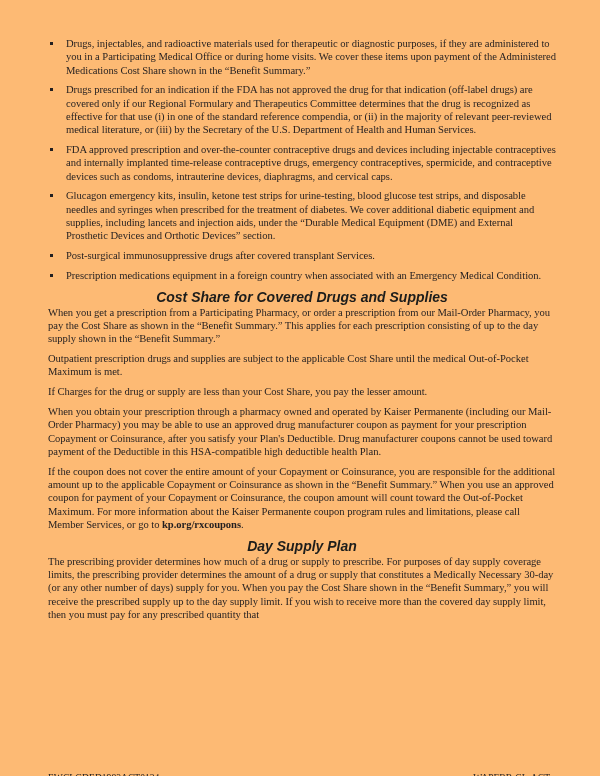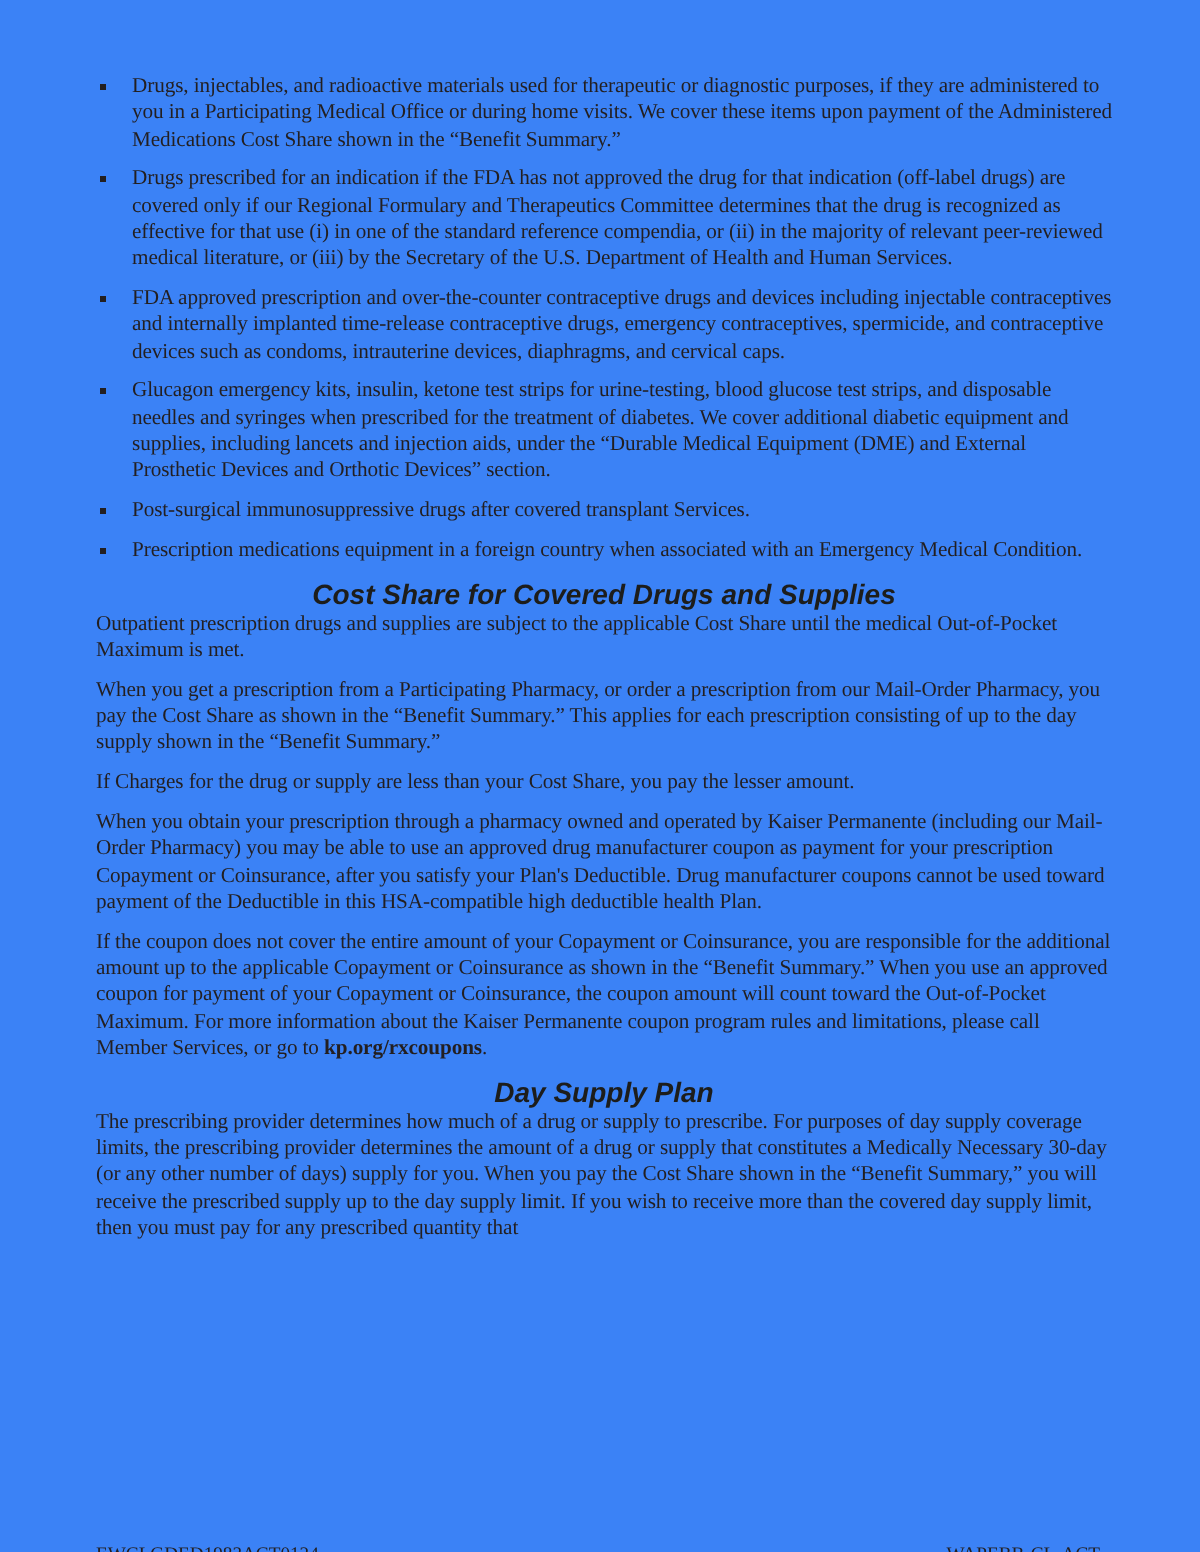--- a/index.html
+++ b/index.html
@@ -1,18 +1,18 @@
 <!DOCTYPE html>
 <html><head>
   <meta charset="utf-8">
   <style>
     html, body { margin: 0; padding: 0; background: #ffffff; }
     body { width: 600px; height: 776px; position: relative; overflow: hidden; }
     .page {
-      position: absolute; left: 0; top: 0; width: 600px; height: 776px; background: #3b82f6;
+      position: absolute; left: 0; top: 0; width: 600px; height: 776px; background: #fdba74;
       font-family: "Liberation Serif", "DejaVu Serif", serif;
       color: #231f20;
     }
     .content { position: absolute; left: 48px; top: 37px; width: 508px; }
     ul.bullets { list-style: none; margin: 0; padding: 0; }
     ul.bullets li {
       position: relative; padding-left: 18px; margin: 0 0 6.5px 0;
       font-size: 10.6px; line-height: 13.3px; letter-spacing: -0.05px;
     }
     ul.bullets li .dot {
@@ -44,22 +44,22 @@
     <ul class="bullets">
       <li><span class="dot"></span><span>Drugs, injectables, and radioactive materials used for therapeutic or diagnostic purposes, if they are administered to you in a Participating Medical Office or during home visits. We cover these items upon payment of the Administered Medications Cost Share shown in the “Benefit Summary.”</span></li>
       <li><span class="dot"></span><span>Drugs prescribed for an indication if the FDA has not approved the drug for that indication (off-label drugs) are covered only if our Regional Formulary and Therapeutics Committee determines that the drug is recognized as effective for that use (i) in one of the standard reference compendia, or (ii) in the majority of relevant peer-reviewed medical literature, or (iii) by the Secretary of the U.S. Department of Health and Human Services.</span></li>
       <li><span class="dot"></span><span>FDA approved prescription and over-the-counter contraceptive drugs and devices including injectable contraceptives and internally implanted time-release contraceptive drugs, emergency contraceptives, spermicide, and contraceptive devices such as condoms, intrauterine devices, diaphragms, and cervical caps.</span></li>
       <li><span class="dot"></span><span>Glucagon emergency kits, insulin, ketone test strips for urine-testing, blood glucose test strips, and disposable needles and syringes when prescribed for the treatment of diabetes. We cover additional diabetic equipment and supplies, including lancets and injection aids, under the “Durable Medical Equipment (DME) and External Prosthetic Devices and Orthotic Devices” section.</span></li>
       <li><span class="dot"></span><span>Post-surgical immunosuppressive drugs after covered transplant Services.</span></li>
       <li><span class="dot"></span><span>Prescription medications equipment in a foreign country when associated with an Emergency Medical Condition.</span></li>
     </ul>
 
     <h2>Cost Share for Covered Drugs and Supplies</h2>
+    <p>When you get a prescription from a Participating Pharmacy, or order a prescription from our Mail-Order Pharmacy, you pay the Cost Share as shown in the “Benefit Summary.” This applies for each prescription consisting of up to the day supply shown in the “Benefit Summary.”</p>
     <p>Outpatient prescription drugs and supplies are subject to the applicable Cost Share until the medical Out-of-Pocket Maximum is met.</p>
-    <p>When you get a prescription from a Participating Pharmacy, or order a prescription from our Mail-Order Pharmacy, you pay the Cost Share as shown in the “Benefit Summary.” This applies for each prescription consisting of up to the day supply shown in the “Benefit Summary.”</p>
     <p>If Charges for the drug or supply are less than your Cost Share, you pay the lesser amount.</p>
     <p>When you obtain your prescription through a pharmacy owned and operated by Kaiser Permanente (including our Mail-Order Pharmacy) you may be able to use an approved drug manufacturer coupon as payment for your prescription Copayment or Coinsurance, after you satisfy your Plan's Deductible. Drug manufacturer coupons cannot be used toward payment of the Deductible in this HSA-compatible high deductible health Plan.</p>
     <p><span>If the coupon does not cover the entire amount of your Copayment or Coinsurance, you are responsible for the additional amount up to the applicable Copayment or Coinsurance as shown in the “Benefit Summary.” When you use an approved coupon for payment of your Copayment or Coinsurance, the coupon amount will count toward the Out-of-Pocket Maximum. For more information about the Kaiser Permanente coupon program rules and limitations, please call Member Services, or go to </span><b>kp.org/rxcoupons</b><span>.</span></p>
 
     <h2>Day Supply Plan</h2>
     <p>The prescribing provider determines how much of a drug or supply to prescribe. For purposes of day supply coverage limits, the prescribing provider determines the amount of a drug or supply that constitutes a Medically Necessary 30-day (or any other number of days) supply for you. When you pay the Cost Share shown in the “Benefit Summary,” you will receive the prescribed supply up to the day supply limit. If you wish to receive more than the covered day supply limit, then you must pay for any prescribed quantity that</p>
   </div>
 
   <div class="footer">
     <span class="left">EWCLGDED1983ACT0124</span>

